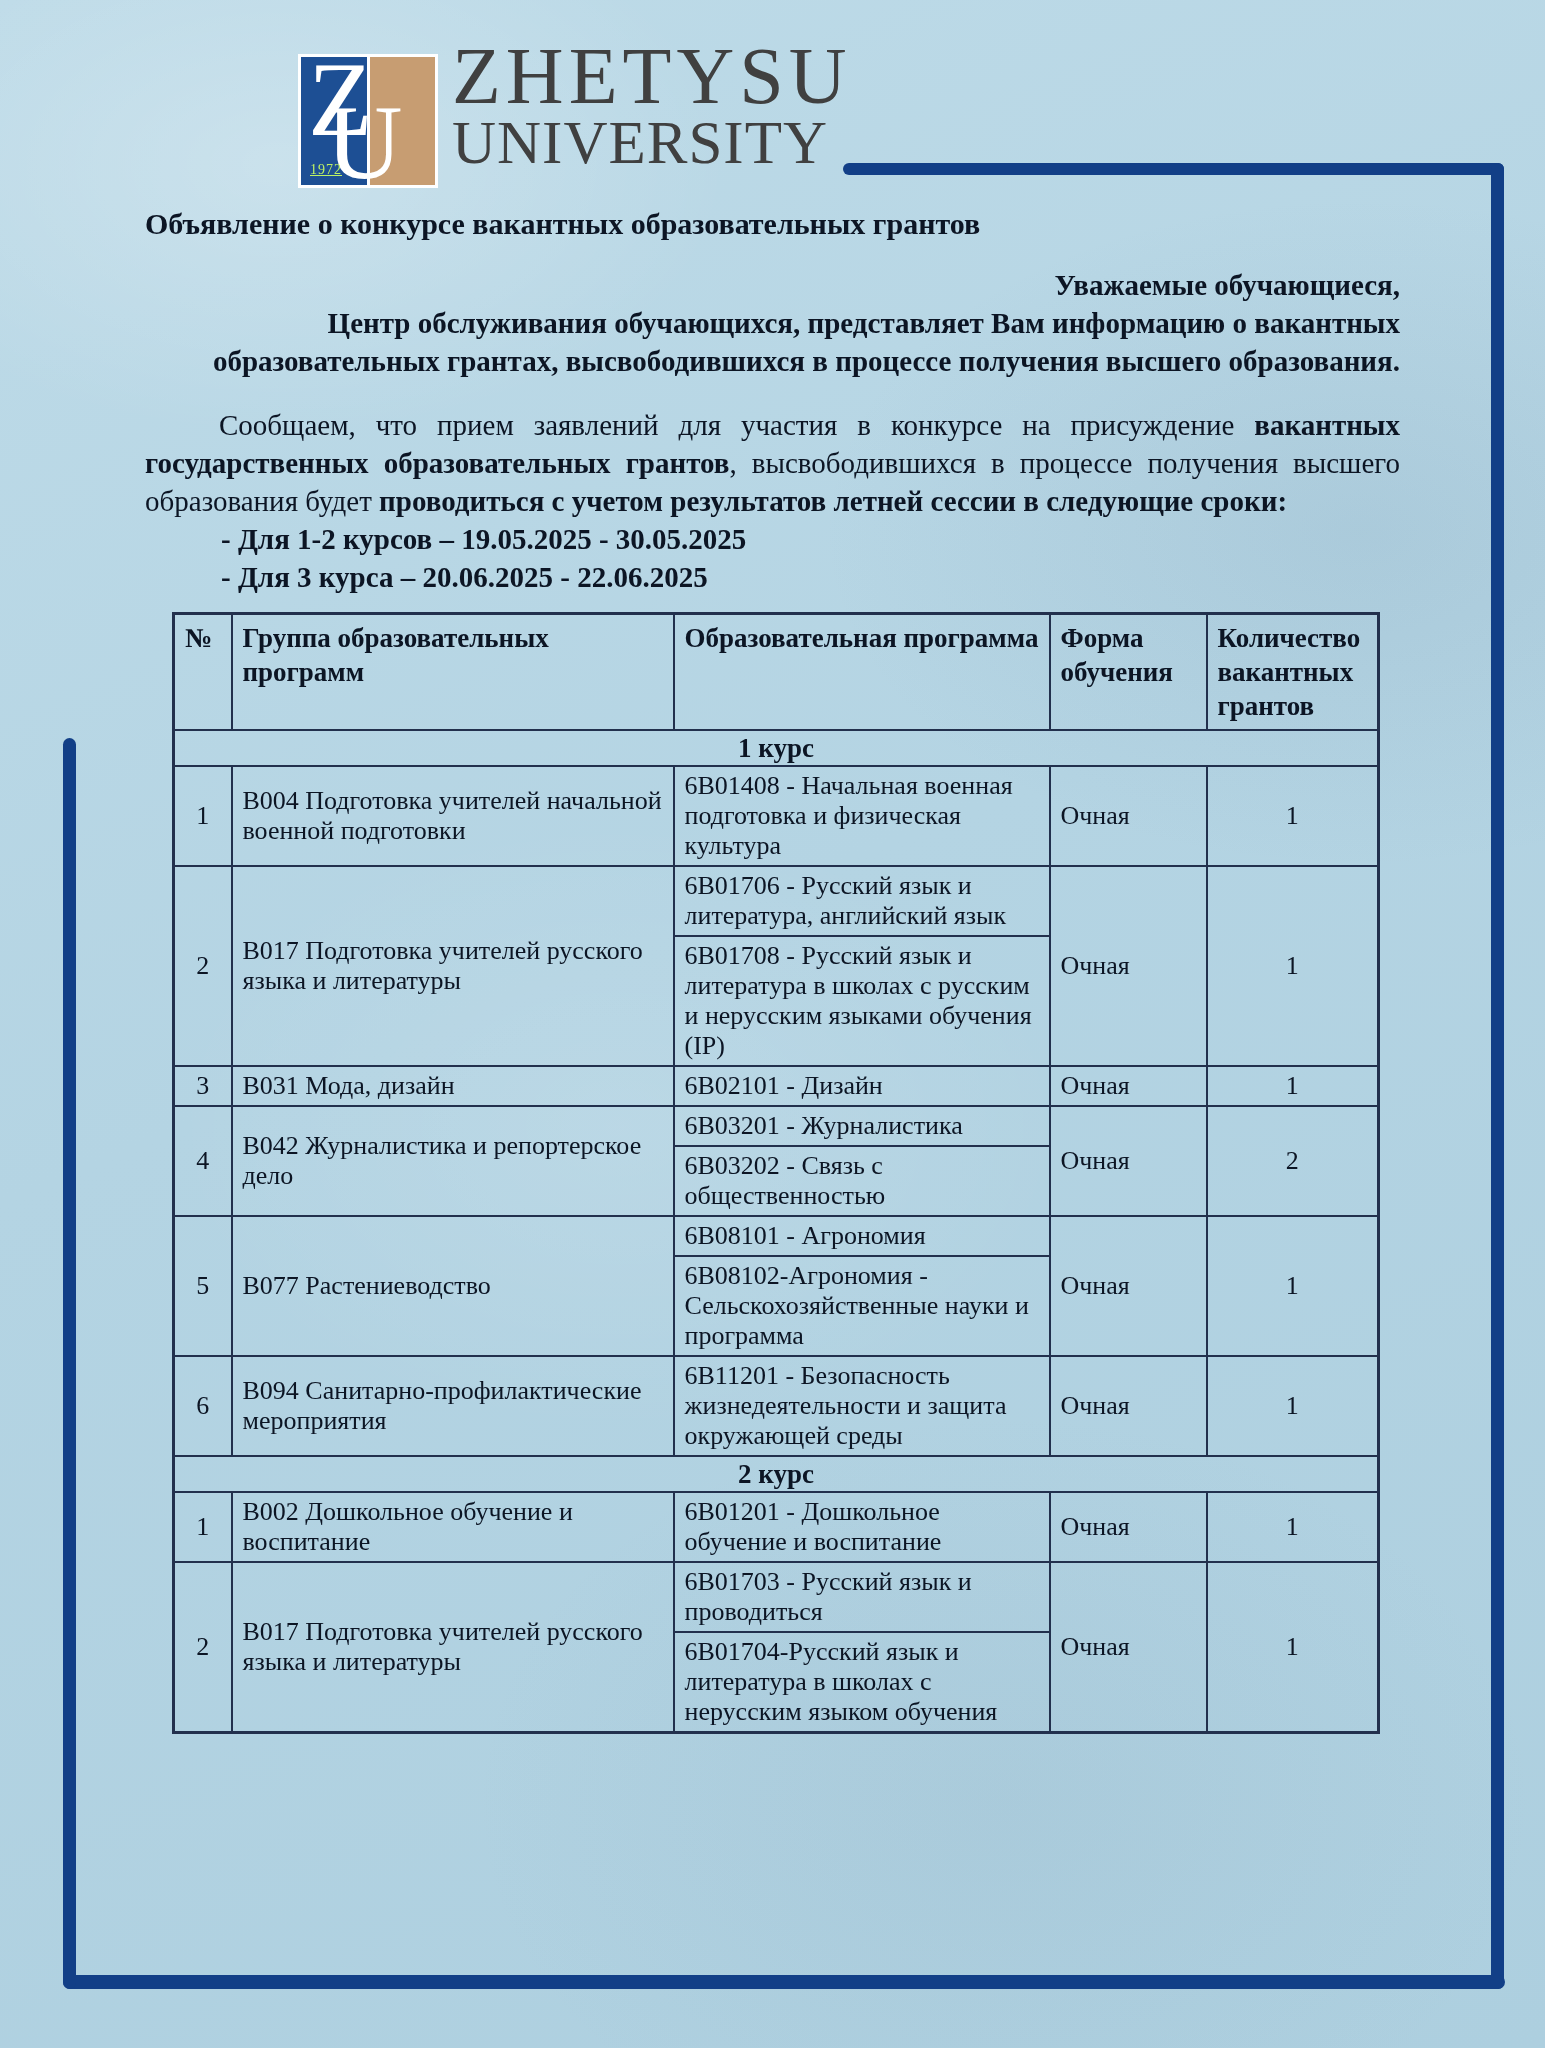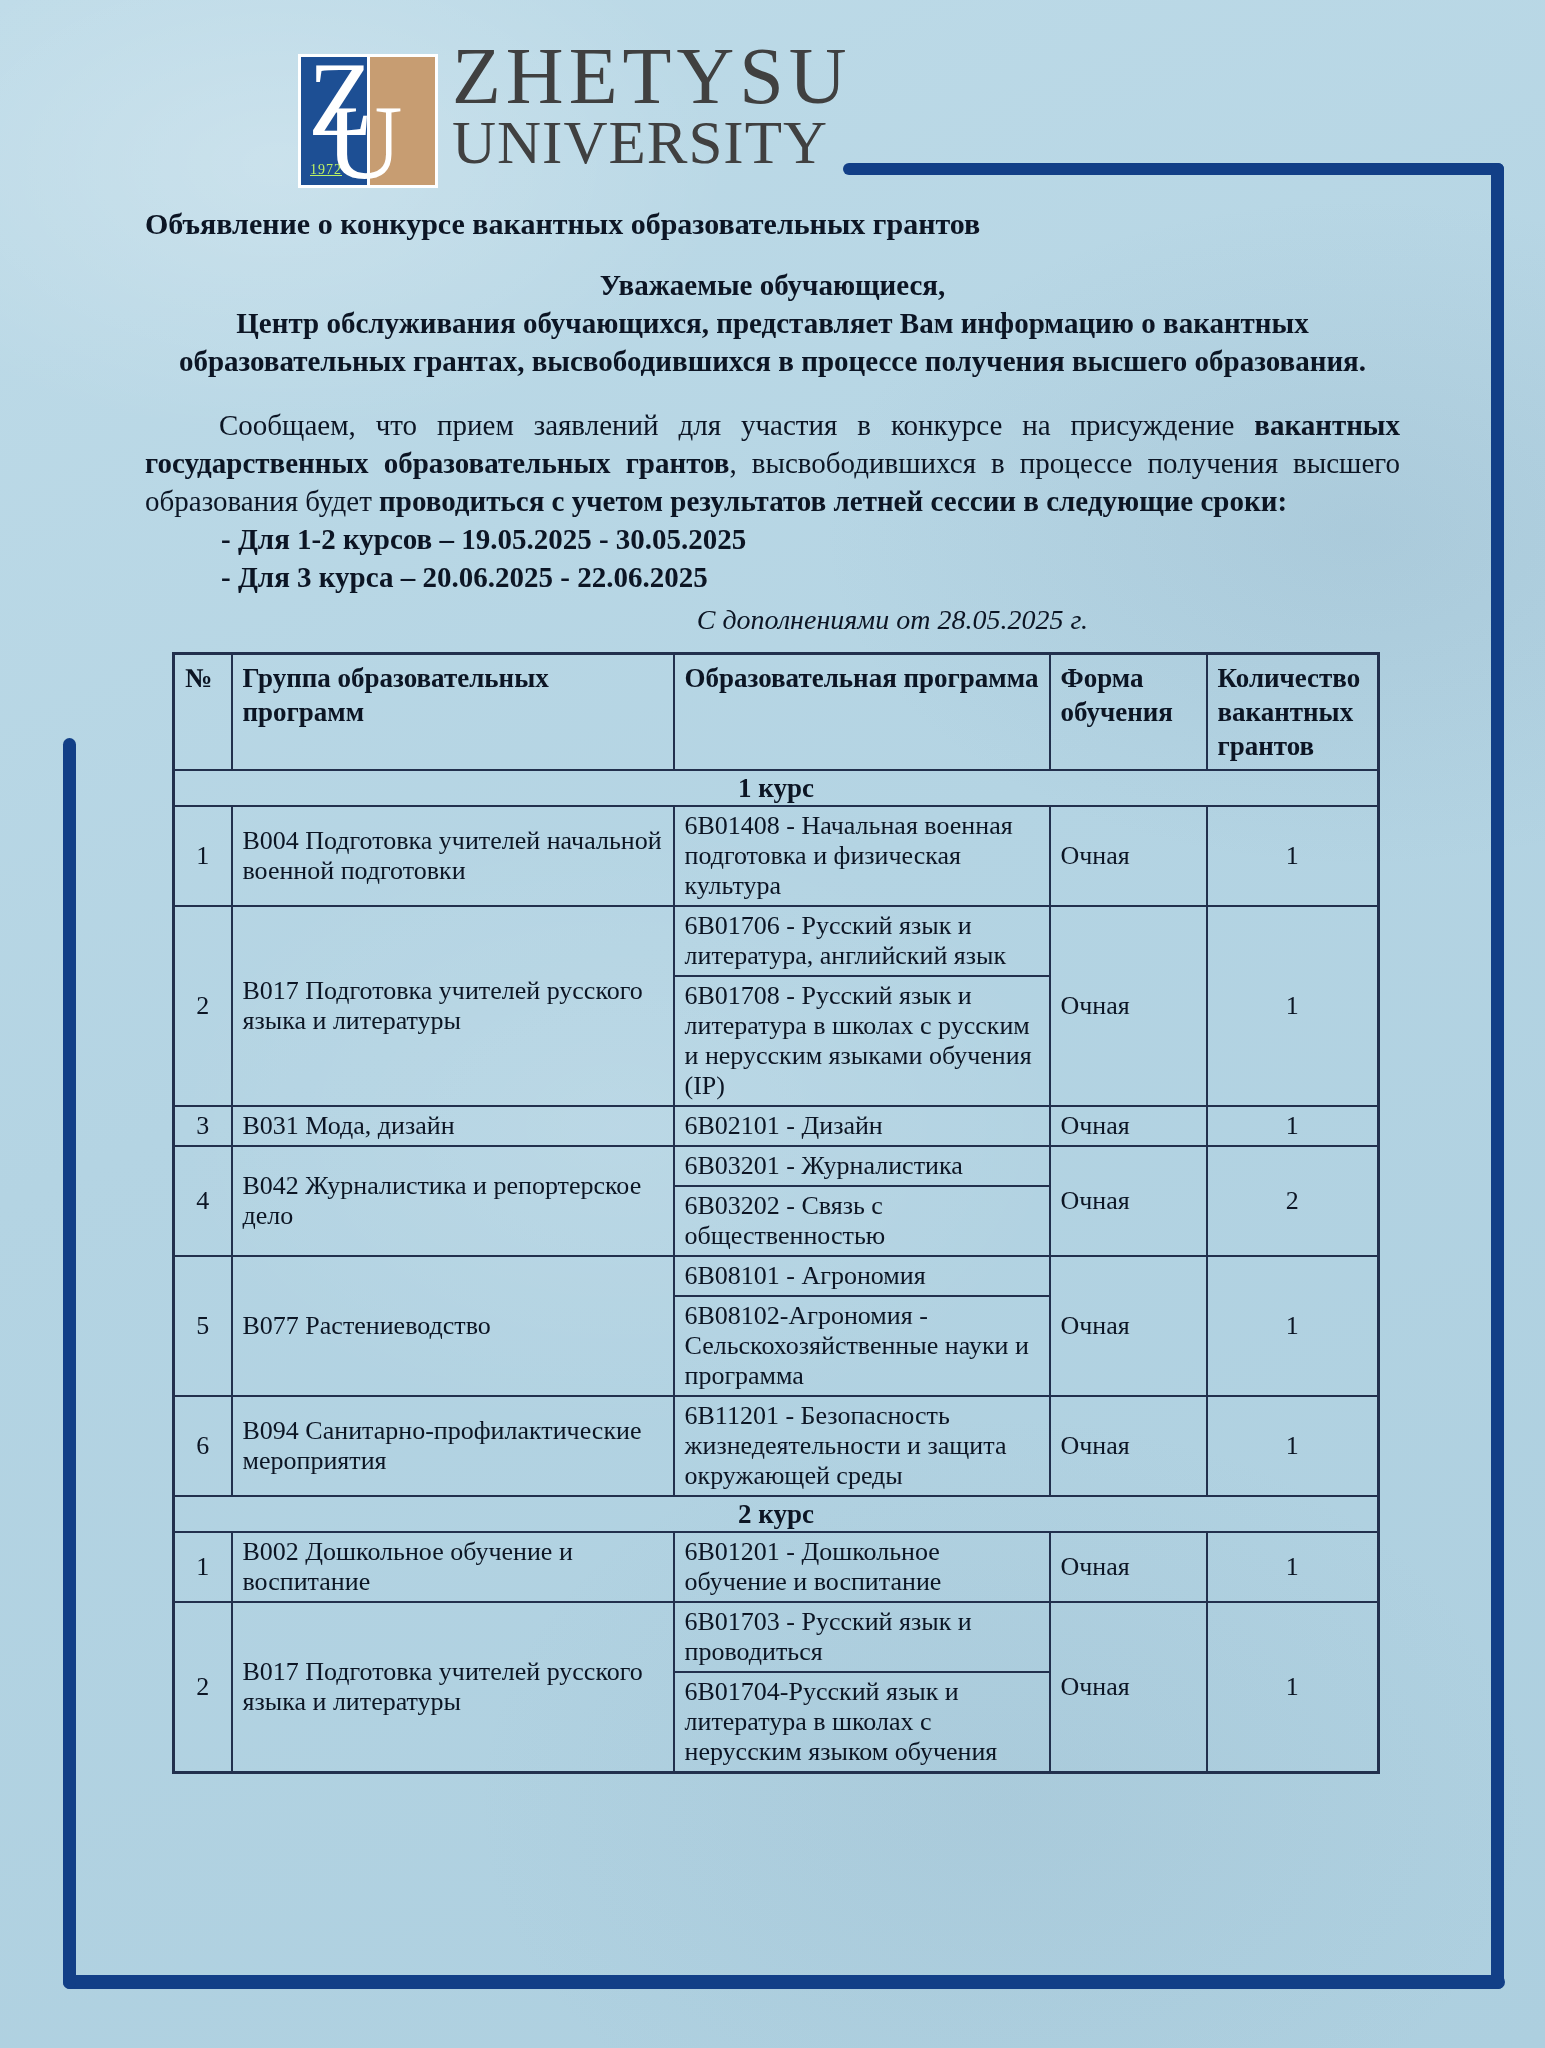--- a/index.html
+++ b/index.html
@@ -50,21 +50,21 @@
   .wordmark { position:absolute; left:452px; top:40px; color:#404040; }
   .wordmark-line1 { font-size:80px; line-height:72px; letter-spacing:5px; }
   .wordmark-line2 { font-size:61px; line-height:62px; letter-spacing:1px; }
 
   
   .content { position:relative; padding:206px 145px 0 145px; }
   .doc-title {
     text-align:left; font-weight:bold; font-size:30px; line-height:36px;
   }
   .greeting {
-    margin-top:24px; text-align:center; font-weight:bold;
+    margin-top:24px; text-align:right; font-weight:bold;
     font-size:29px; line-height:38px;
   }
   .announcement {
     margin-top:26px; font-size:29px; line-height:38px;
     text-align:justify; text-indent:74px;
   }
   .announcement b { font-weight:bold; }
   .date-line { font-weight:bold; font-size:29px; line-height:38px; margin-left:76px; }
   .section-heading {
     margin-top:26px; padding-right:212px;
@@ -131,21 +131,20 @@
     <div>Уважаемые обучающиеся,</div>
     <div>Центр обслуживания обучающихся, представляет Вам информацию о вакантных образовательных грантах, высвободившихся в процессе получения высшего образования.</div>
   </div>
 
   <div class="announcement"><span>Сообщаем, что прием заявлений для участия в конкурсе на присуждение </span><b>вакантных государственных образовательных грантов</b><span>, высвободившихся в процессе получения высшего образования будет </span><b>проводиться с учетом результатов летней сессии в следующие сроки:</b></div>
 
   <div class="date-line">- Для 1-2 курсов – 19.05.2025 - 30.05.2025</div>
   <div class="date-line">- Для 3 курса – 20.06.2025 - 22.06.2025</div>
 
 
-  <div class="amendment-note">С дополнениями от 28.05.2025 г.</div>
 
   <table class="grants">
     <colgroup>
       <col style="width:58px">
       <col style="width:442px">
       <col style="width:376px">
       <col style="width:157px">
       <col style="width:172px">
     </colgroup>
     <thead>

